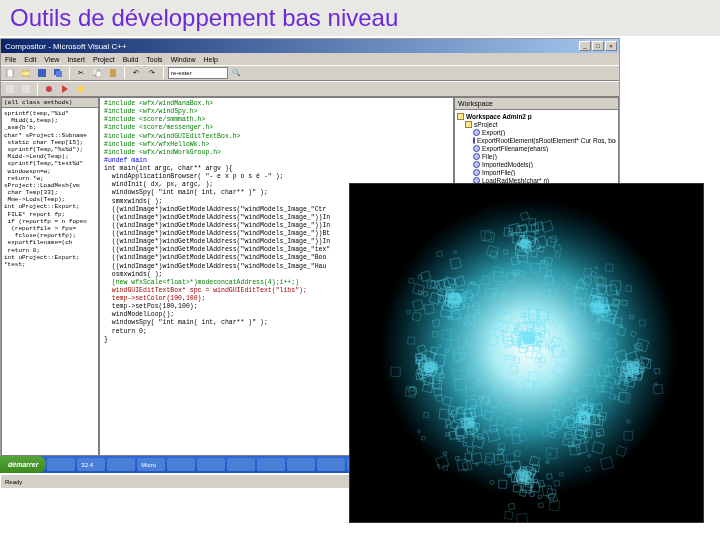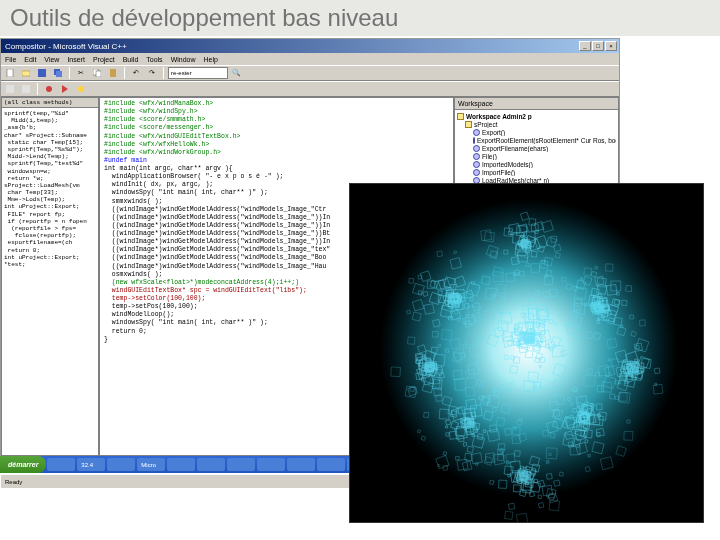--- a/index.html
+++ b/index.html
@@ -1,17 +1,17 @@
 <!DOCTYPE html>
 <html><head>
 <meta charset="utf-8">
 <style>
   * { margin: 0; padding: 0; box-sizing: border-box; }
   body { width: 720px; height: 540px; font-family: Verdana, Arial, sans-serif; background: #fff; overflow: hidden; position: relative; }
-  .slide-title { background: #e8e8e4; padding: 4px 10px; font-size: 24px; font-weight: normal; color: #737373; }
+  .slide-title { background: #e8e8e4; padding: 4px 10px; font-size: 24px; font-weight: normal; color: #6d28d9; }
   .ide-window { position: absolute; top: 38px; left: 0; width: 620px; height: 435px; border: 1px solid #999; background: #5eead4; font-size: 7px; }
   .titlebar { height: 14px; background: linear-gradient(to right, #0a246a, #a6caf0); color: #fff; display: flex; align-items: center; padding: 0 2px; font-size: 8px; }
   .titlebar .title-text { flex: 1; padding-left: 2px; }
   .win-btns { display: flex; gap: 1px; }
   .win-btn { width: 12px; height: 10px; background: #d4d0c8; border: 1px solid #808080; border-top-color: #fff; border-left-color: #fff; display: flex; align-items: center; justify-content: center; font-size: 6px; color: #000; }
   .menubar { height: 12px; background: #d4d0c8; display: flex; align-items: center; gap: 8px; padding: 0 4px; font-size: 7px; color: #000; }
   .toolbar { height: 16px; background: #d4d0c8; border-top: 1px solid #fff; border-bottom: 1px solid #808080; display: flex; align-items: center; gap: 2px; padding: 0 2px; }
   .tool-btn { width: 14px; height: 14px; background: #d4d0c8; border: 1px solid transparent; display: flex; align-items: center; justify-content: center; }
   .tool-sep { width: 1px; height: 12px; background: #808080; margin: 0 2px; border-right: 1px solid #fff; }
   .ide-body { display: flex; height: calc(100% - 74px); }

